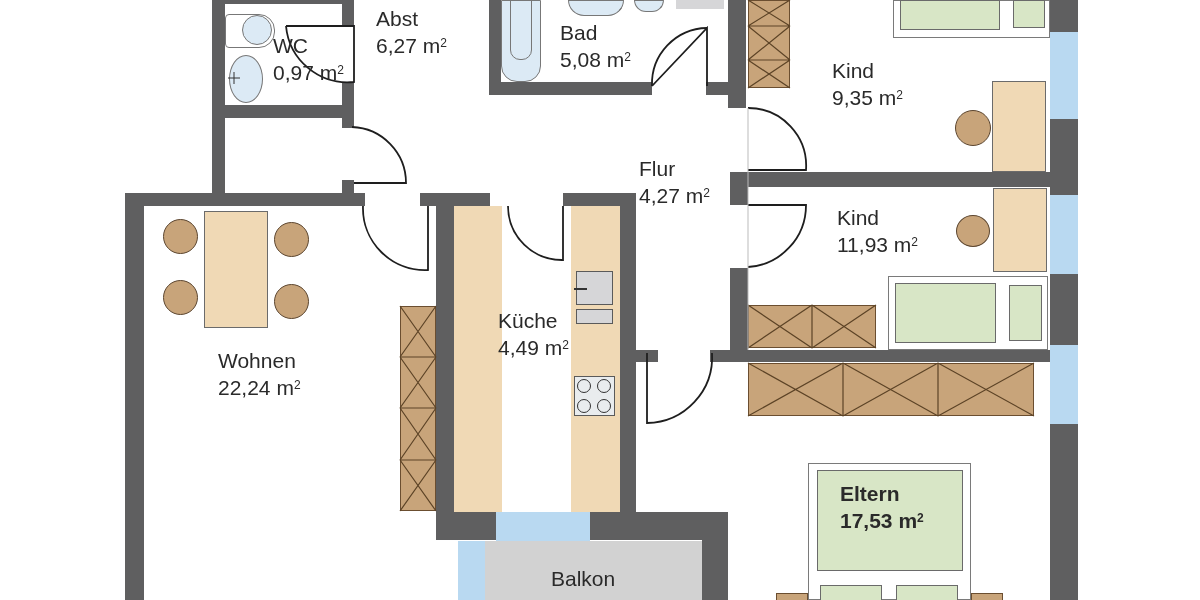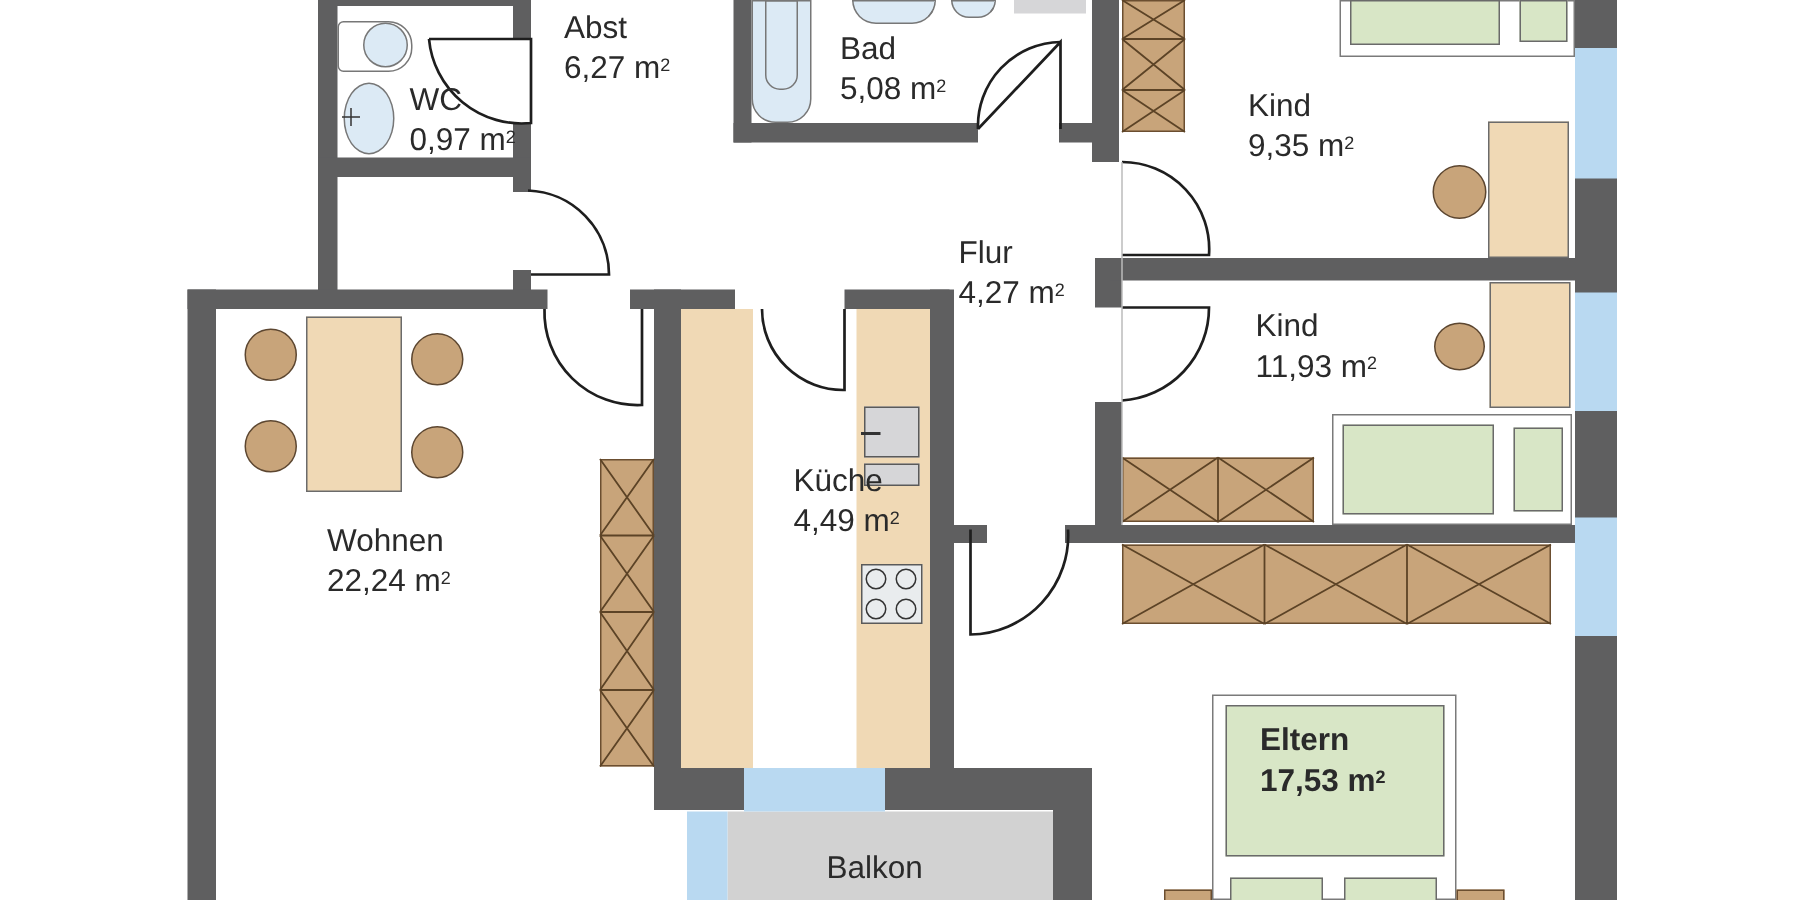--- a/index.html
+++ b/index.html
@@ -157,21 +157,21 @@
       <circle cx="604" cy="406" r="6.5"></circle>
 
       <path d="M574 289 L587 289" stroke-width="2"></path>
 
       <path d="M228 78 L240 78 M234 72 L234 84"></path>
 
       <path d="M748 108 L748 350" stroke="#bbbbbb" stroke-width="1"></path>
     </g>
   </svg>
 
-  <div class="label" style="left:273px;top:32px;margin-top:21px;">
+  <div class="label" style="left:273px;top:32px;">
     <div>WC</div>
     <div><span>0,97 m</span><sup>2</sup></div>
   </div>
   <div class="label" style="left:376px;top:5px;">
     <div>Abst</div>
     <div><span>6,27 m</span><sup>2</sup></div>
   </div>
   <div class="label" style="left:560px;top:19px;">
     <div>Bad</div>
     <div><span>5,08 m</span><sup>2</sup></div>
@@ -181,21 +181,21 @@
     <div><span>9,35 m</span><sup>2</sup></div>
   </div>
   <div class="label" style="left:639px;top:155px;">
     <div>Flur</div>
     <div><span>4,27 m</span><sup>2</sup></div>
   </div>
   <div class="label" style="left:837px;top:204px;">
     <div>Kind</div>
     <div><span>11,93 m</span><sup>2</sup></div>
   </div>
-  <div class="label" style="left:498px;top:307px;margin-left:31px;">
+  <div class="label" style="left:498px;top:307px;">
     <div>Küche</div>
     <div><span>4,49 m</span><sup>2</sup></div>
   </div>
   <div class="label" style="left:218px;top:347px;">
     <div>Wohnen</div>
     <div><span>22,24 m</span><sup>2</sup></div>
   </div>
   <div class="label" style="left:840px;top:480px;font-weight:bold;">
     <div>Eltern</div>
     <div><span>17,53 m</span><sup>2</sup></div>

